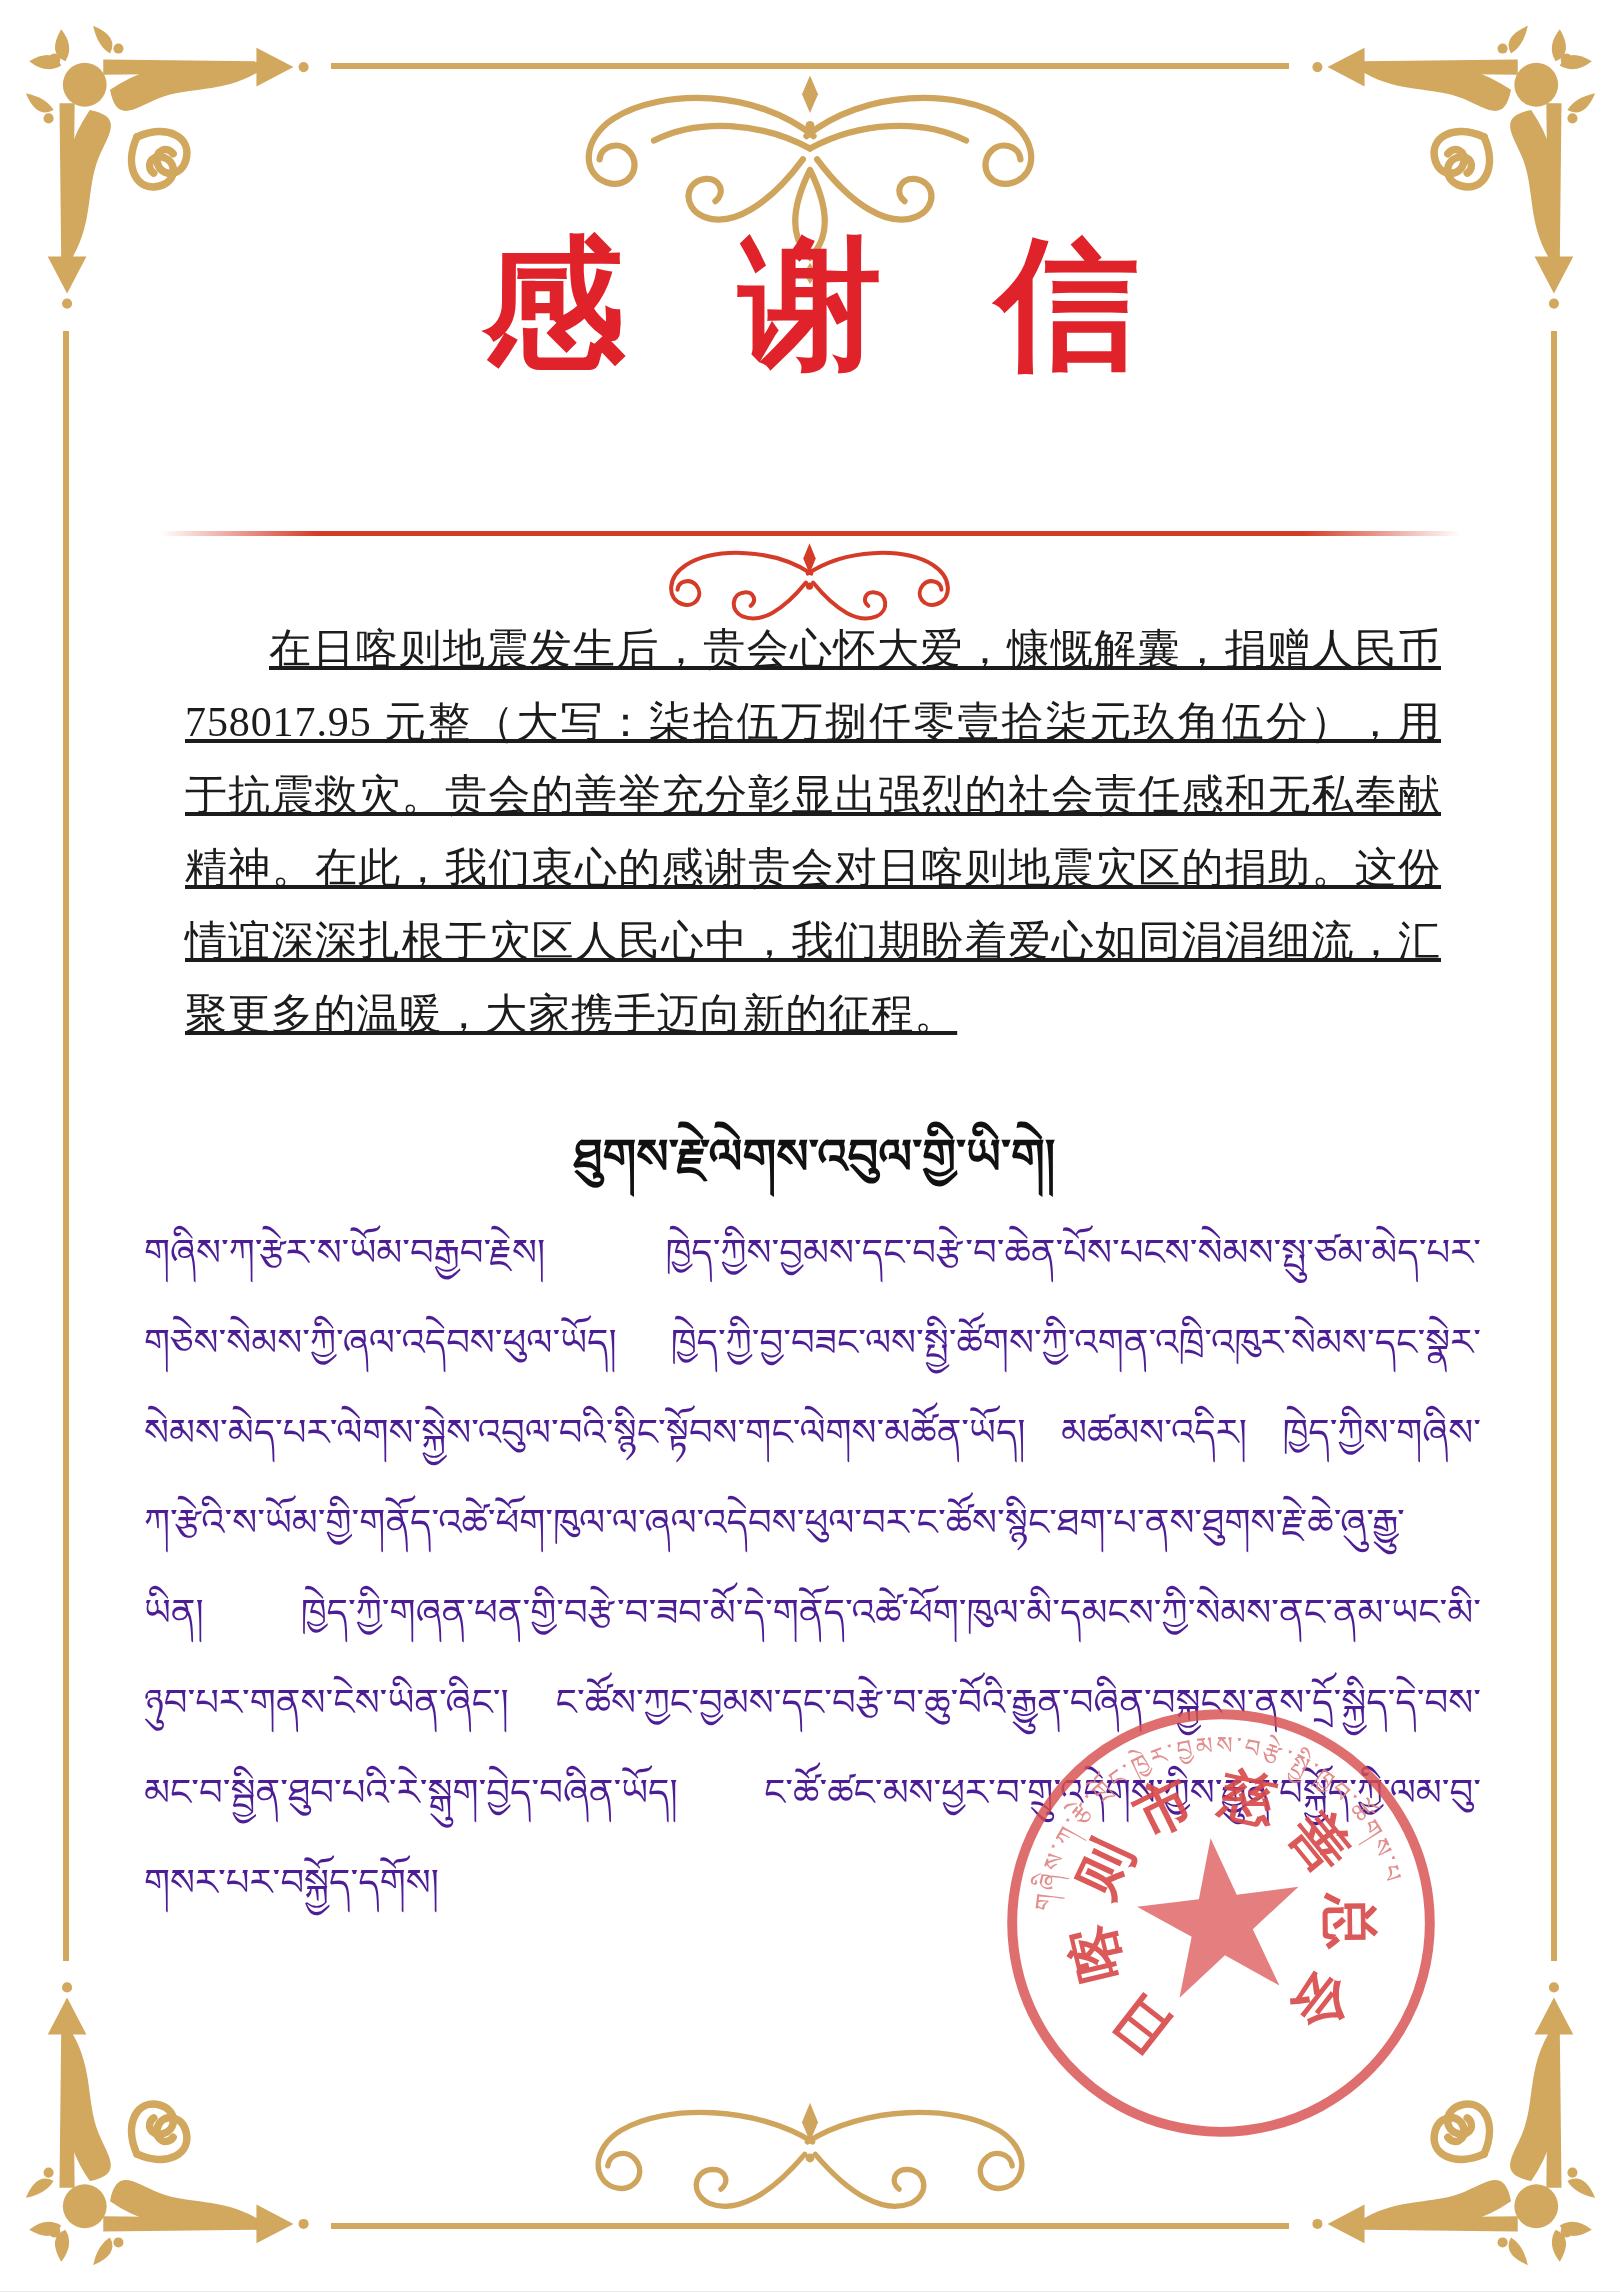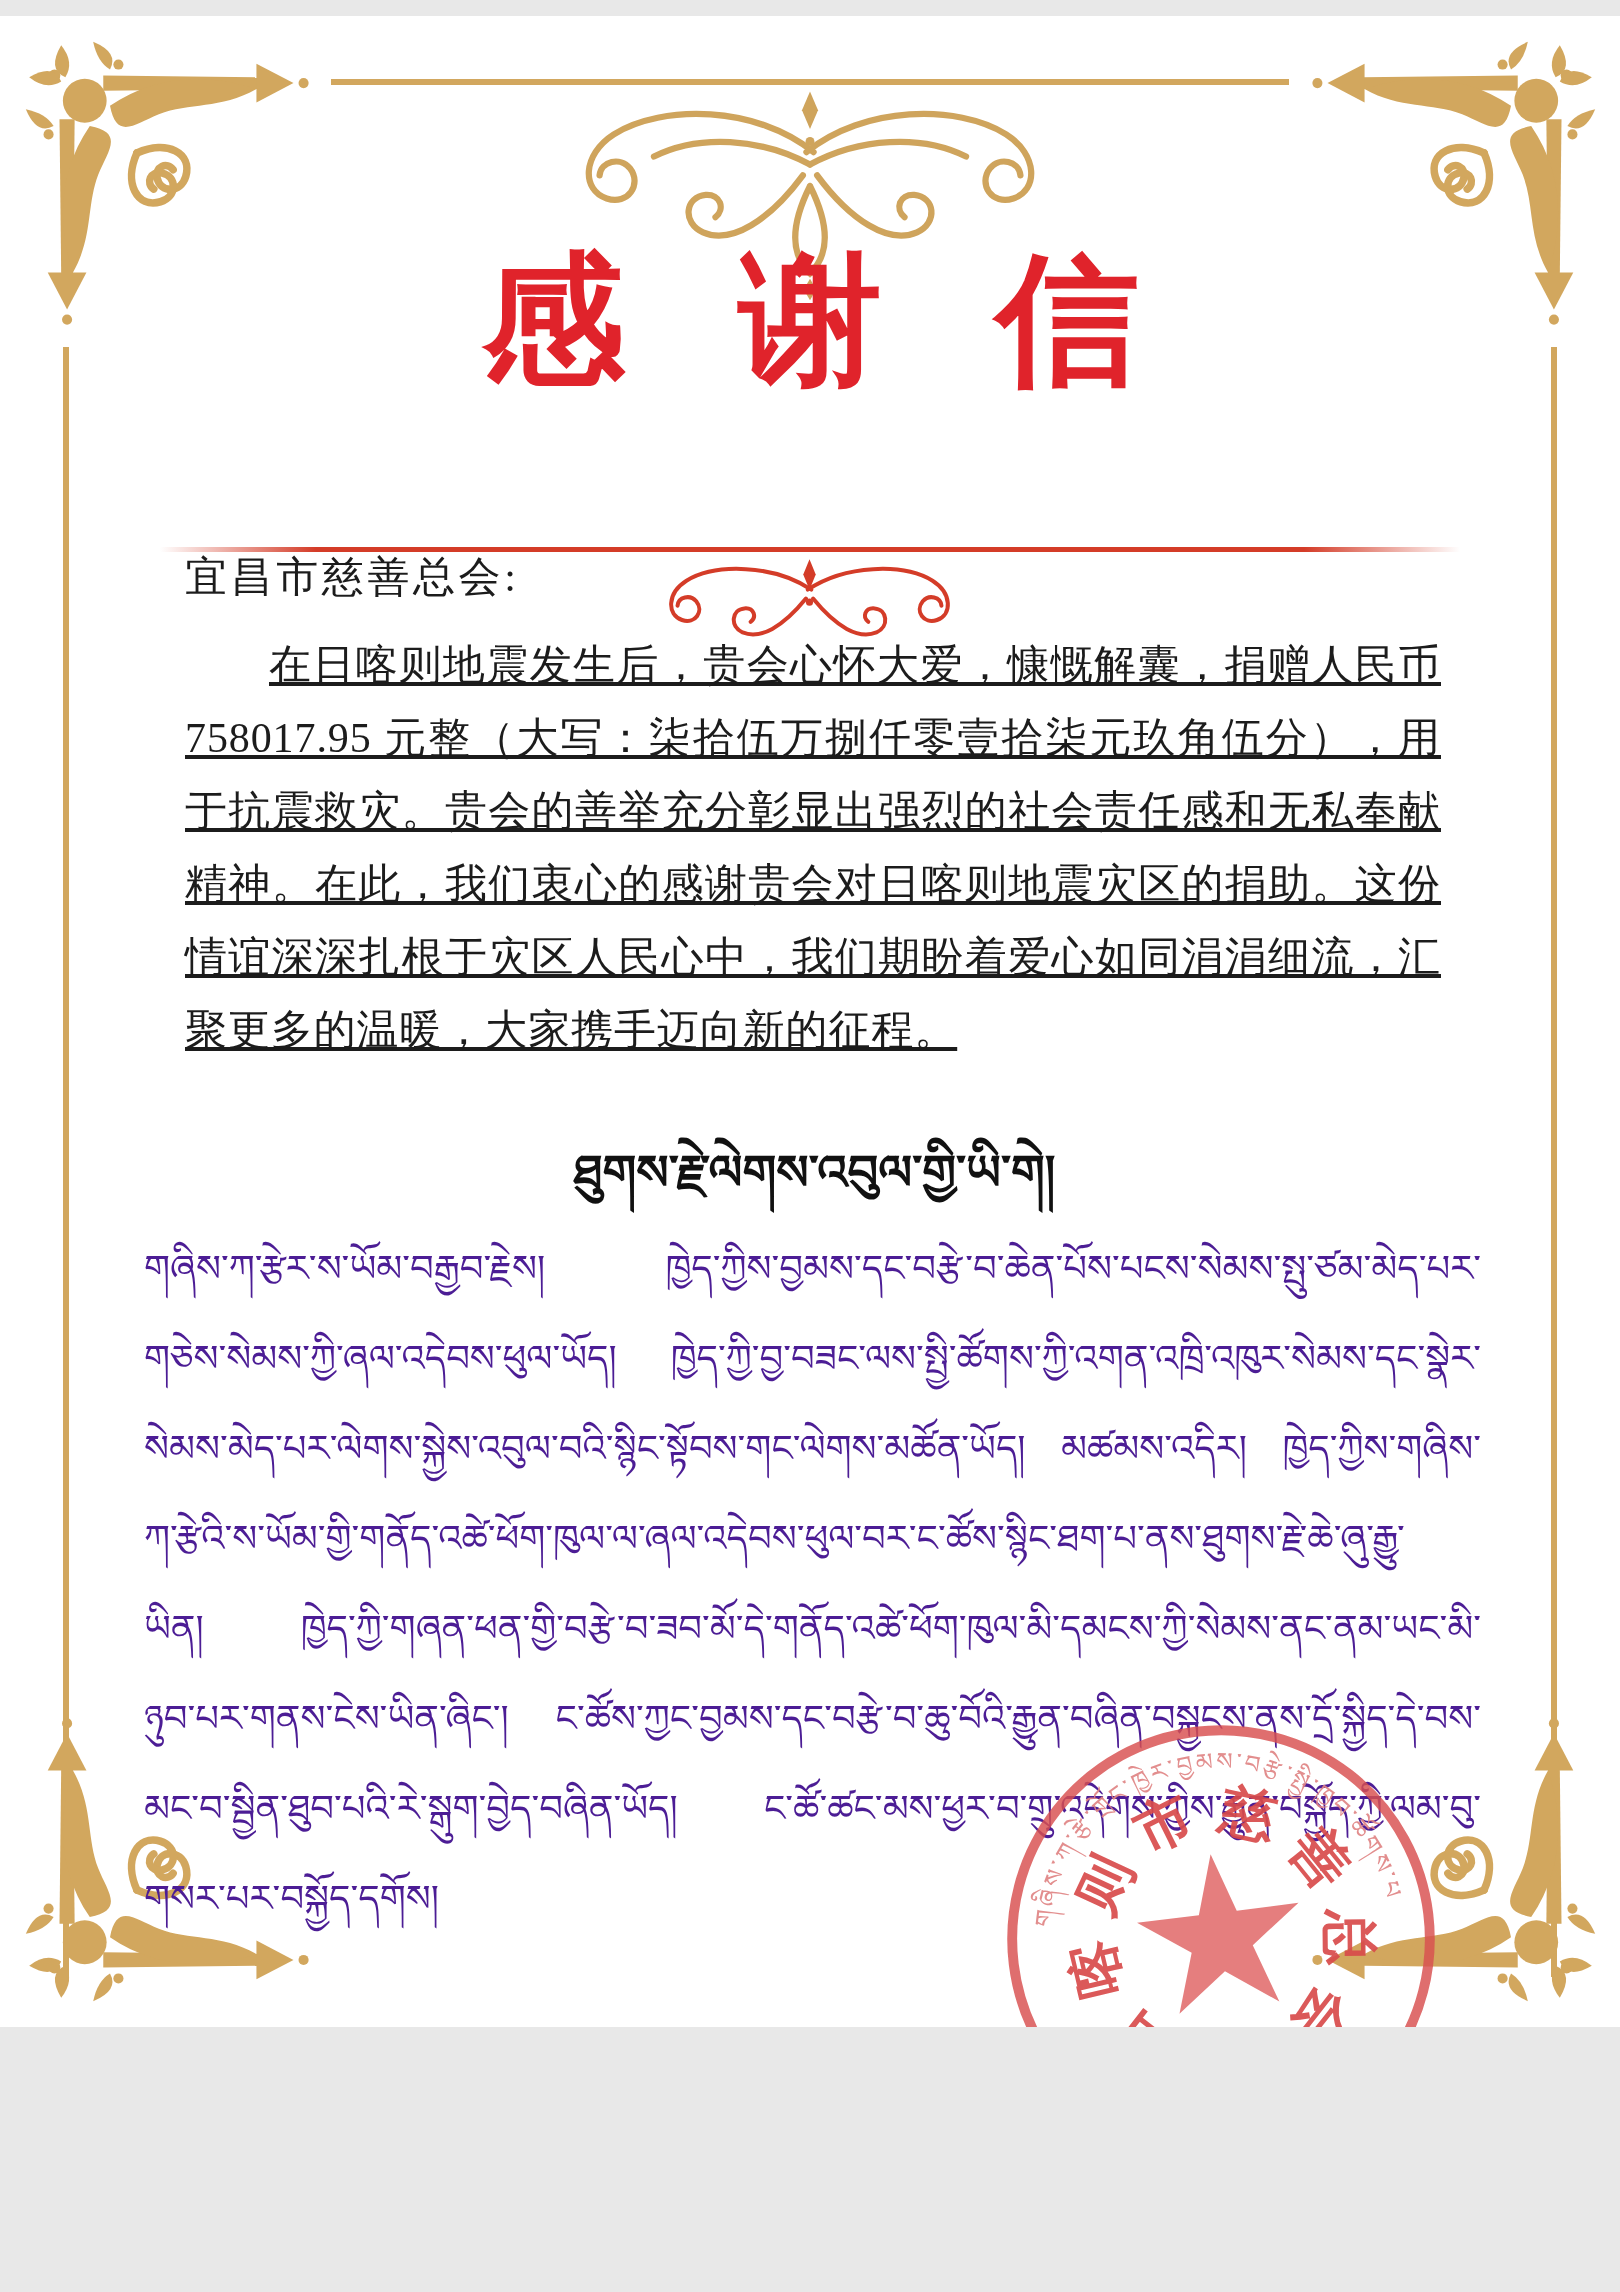--- a/index.html
+++ b/index.html
@@ -1,19 +1,19 @@
 <!DOCTYPE html>
 <html style="font-size:14.3px"><head>
 <meta charset="utf-8">
 <style>
   html,body{margin:0;padding:0;background:#e8e8e8;}
   .page{
     position:relative;
-    width:1621px;height:2011px;
-    margin:16px auto;
+    width:1621px;height:2291px;
+    margin:0 auto;
     background:#ffffff;
     overflow:hidden;
     font-family:"Liberation Serif","DejaVu Serif",serif;
     color:#1c1c1c;
   }
   
   .bline{position:absolute;background:#d2a75e;}
   .bline.top{left:331px;top:63px;width:958px;height:6.2px;}
   .bline.bottom{left:331px;top:2223px;width:958px;height:6.2px;}
   .bline.left{left:63px;top:331px;width:6.2px;height:1630px;}
@@ -205,21 +205,20 @@
       <path d="M208,40 C250,12 315,10 348,30 C370,44 370,68 353,74 C338,79 328,64 337,53 C344,45 357,48 358,58"></path>
       <path d="M206,50 C180,82 155,96 135,88 C120,81 123,62 137,61 C148,60 151,71 144,76"></path>
       <path d="M214,50 C240,82 265,96 285,88 C300,81 297,62 283,61 C272,60 269,71 276,76"></path>
     </g>
     <g fill="#d43c28">
       <path d="M210,6 l7,17 -7,17 -7,-17 z"></path>
       <circle cx="210" cy="54" r="4"></circle>
     </g>
   </svg>
 
-  <div class="recipient">宜昌市慈善总会:</div>
   <div class="body-cn">在日喀则地震发生后，贵会心怀大爱，慷慨解囊，捐赠人民币758017.95 元整（大写：柒拾伍万捌仟零壹拾柒元玖角伍分），用于抗震救灾。贵会的善举充分彰显出强烈的社会责任感和无私奉献精神。在此，我们衷心的感谢贵会对日喀则地震灾区的捐助。这份情谊深深扎根于灾区人民心中，我们期盼着爱心如同涓涓细流，汇聚更多的温暖，大家携手迈向新的征程。</div>
 
   <div class="tib-heading">ཐུགས་རྗེ་ལེགས་འབུལ་གྱི་ཡི་གེ།</div>
   <div class="tib-body">གཞིས་ཀ་རྩེར་ས་ཡོམ་བརྒྱབ་རྗེས།&nbsp;&nbsp;&nbsp;&nbsp;ཁྱེད་ཀྱིས་བྱམས་དང་བརྩེ་བ་ཆེན་པོས་པངས་སེམས་སྤུ་ཙམ་མེད་པར་གཅེས་སེམས་ཀྱི་ཞལ་འདེབས་ཕུལ་ཡོད།&nbsp;&nbsp;&nbsp;&nbsp;ཁྱེད་ཀྱི་བྱ་བཟང་ལས་སྤྱི་ཚོགས་ཀྱི་འགན་འཁྲི་འཁུར་སེམས་དང་སྣེར་སེམས་མེད་པར་ལེགས་སྐྱེས་འབུལ་བའི་སྙིང་སྟོབས་གང་ལེགས་མཚོན་ཡོད།&nbsp;&nbsp;མཚམས་འདིར།&nbsp;&nbsp;ཁྱེད་ཀྱིས་གཞིས་ཀ་རྩེའི་ས་ཡོམ་གྱི་གནོད་འཚེ་ཕོག་ཁུལ་ལ་ཞལ་འདེབས་ཕུལ་བར་ང་ཚོས་སྙིང་ཐག་པ་ནས་ཐུགས་རྗེ་ཆེ་ཞུ་རྒྱུ་ཡིན།&nbsp;&nbsp;&nbsp;&nbsp;ཁྱེད་ཀྱི་གཞན་ཕན་གྱི་བརྩེ་བ་ཟབ་མོ་དེ་གནོད་འཚེ་ཕོག་ཁུལ་མི་དམངས་ཀྱི་སེམས་ནང་ནམ་ཡང་མི་ཉུབ་པར་གནས་ངེས་ཡིན་ཞིང་།&nbsp;&nbsp;ང་ཚོས་ཀྱང་བྱམས་དང་བརྩེ་བ་ཆུ་བོའི་རྒྱུན་བཞིན་བསྐྱངས་ནས་དྲོ་སྐྱིད་དེ་བས་མང་བ་སྦྱིན་ཐུབ་པའི་རེ་སྒུག་བྱེད་བཞིན་ཡོད།&nbsp;&nbsp;&nbsp;&nbsp;ང་ཚོ་ཚང་མས་ཕྱར་བ་གྲུ་འདེགས་ཀྱིས་རྒྱུན་བསྐྱོད་ཀྱི་ལམ་བུ་གསར་པར་བསྐྱོད་དགོས།</div>
 
   <svg class="stamp" viewBox="0 0 500 500">
     <defs>
       <path id="tibring" d="M 62,250 A 188,188 0 1 1 438,250"></path>
     </defs>
     <circle cx="250" cy="250" r="232" fill="none" stroke="#d85050" stroke-width="11" opacity="0.9"></circle>

